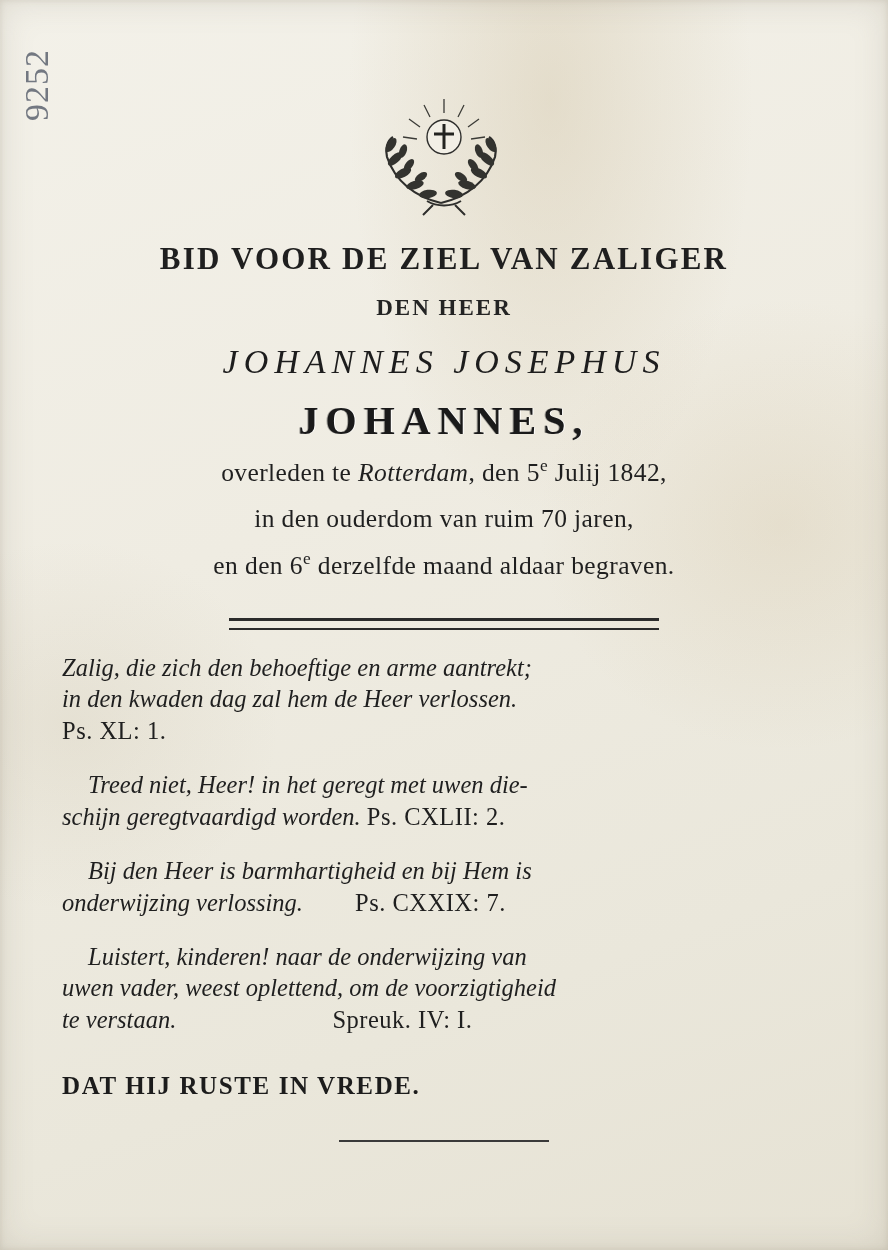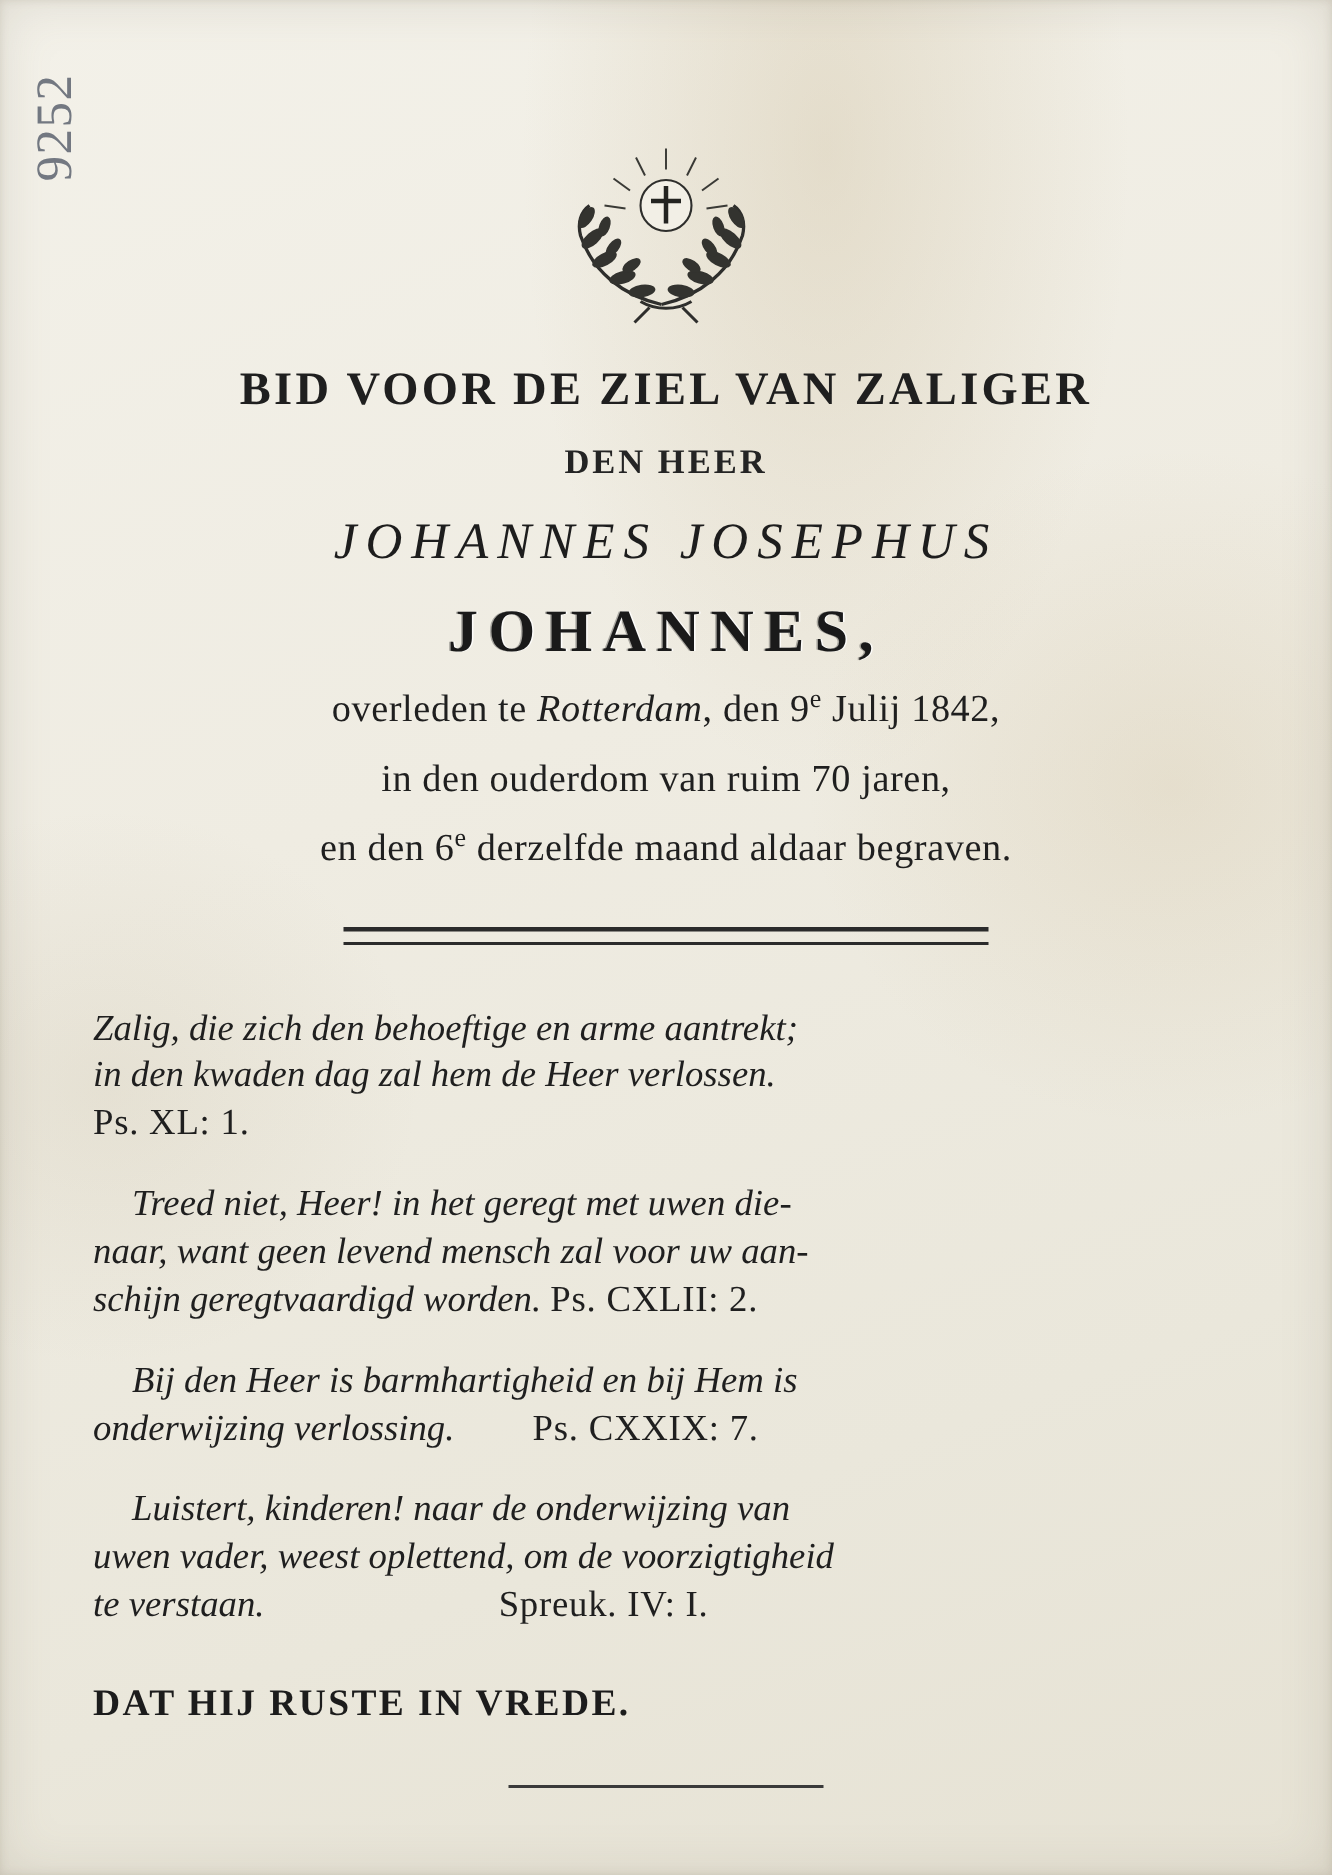--- a/index.html
+++ b/index.html
@@ -124,21 +124,21 @@
     border-bottom: 2px solid #2b2b2b;
   }
   .rule-thin {
     margin: 40px auto 0 auto;
     width: 210px;
     border-top: 2px solid #3a3a3a;
   }
 
   
   .verses {
-    margin-top: 40px;
+    margin-top: 22px;
     text-align: left;
     font-style: italic;
     font-size: 24.5px;
     line-height: 1.3;
     color: #1f1f1f;
   }
   .verse { margin-top: 22px; }
   .verse:first-child { margin-top: 0; }
   .verse p { margin: 0; }
   .verse .indent { text-indent: 26px; }
@@ -225,42 +225,41 @@
 
     <div class="line-bid">BID VOOR DE ZIEL VAN ZALIGER</div>
 
     <div class="line-den-heer">DEN HEER</div>
 
     <div class="line-firstnames">JOHANNES JOSEPHUS</div>
 
     <div class="line-surname">JOHANNES,</div>
 
     <div class="detail-line">
-      <span>overleden te </span><i>Rotterdam</i><span>, den 9</span><span class="sup">e</span><span> Julij 1842,</span>
+      <span>overleden te </span><i>Rotterdam</i><span>, den 5</span><span class="sup">e</span><span> Julij 1842,</span>
     </div>
 
     <div class="detail-line">in den ouderdom van ruim 70 jaren,</div>
 
     <div class="detail-line">
       <span>en den 6</span><span class="sup">e</span><span> derzelfde maand aldaar begraven.</span>
     </div>
 
     <div class="rule-double"></div>
 
     <div class="verses">
 
       <div class="verse">
         <p>Zalig, die zich den behoeftige en arme aantrekt;</p>
         <p>in den kwaden dag zal hem de Heer verlossen.</p>
         <span class="ref-right">Ps. XL: 1.</span>
       </div>
 
       <div class="verse">
         <p class="indent">Treed niet, Heer! in het geregt met uwen die-</p>
-        <p>naar, want geen levend mensch zal voor uw aan-</p>
         <p>
           <span>schijn geregtvaardigd worden.</span>
           <span class="ref">Ps. CXLII: 2.</span>
         </p>
       </div>
 
       <div class="verse">
         <p class="indent">Bij den Heer is barmhartigheid en bij Hem is</p>
         <p>
           <span>onderwijzing verlossing.</span>

